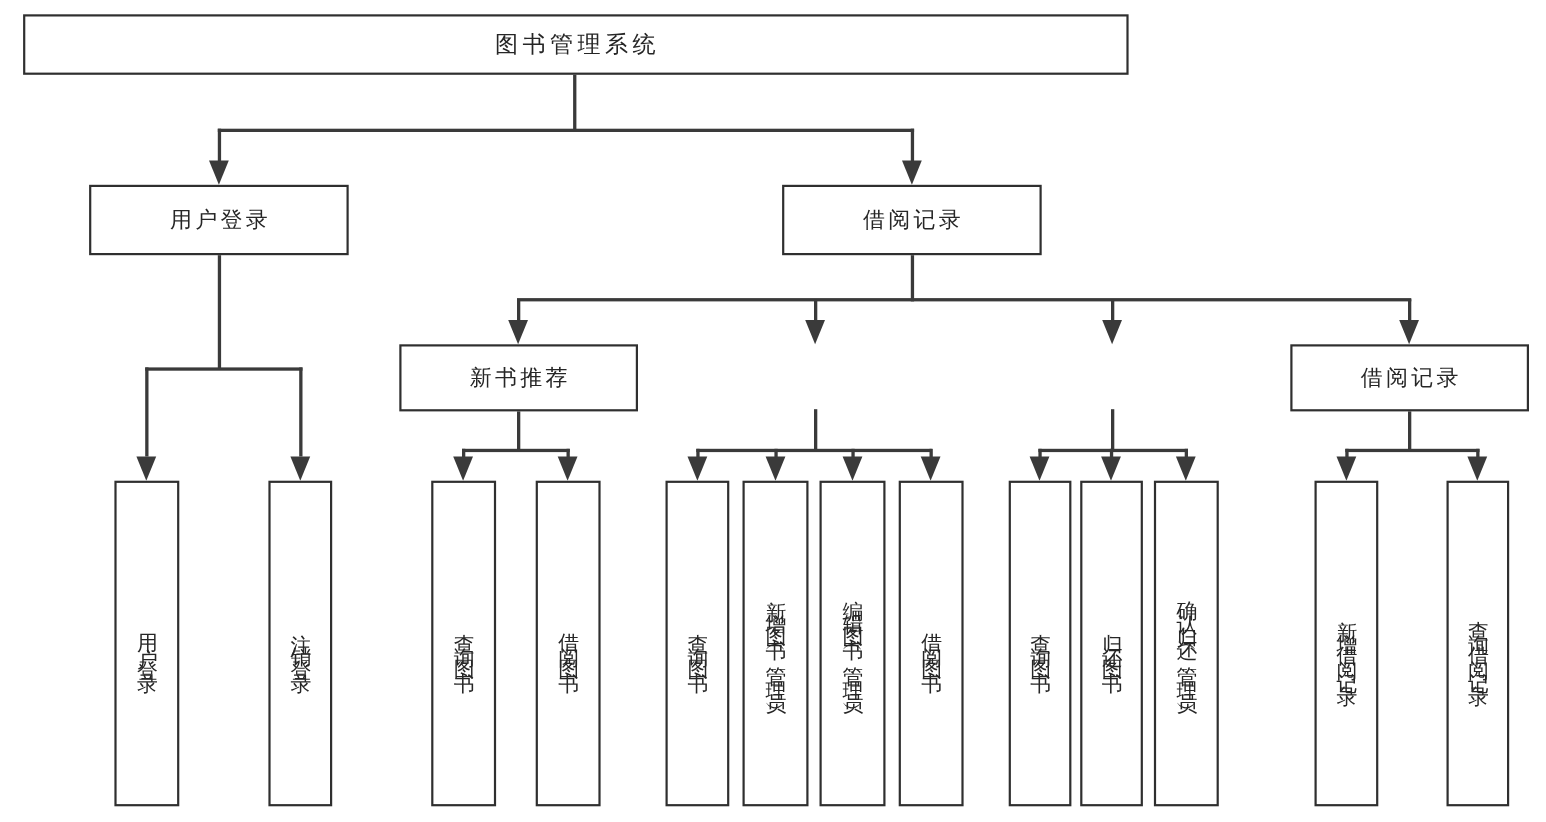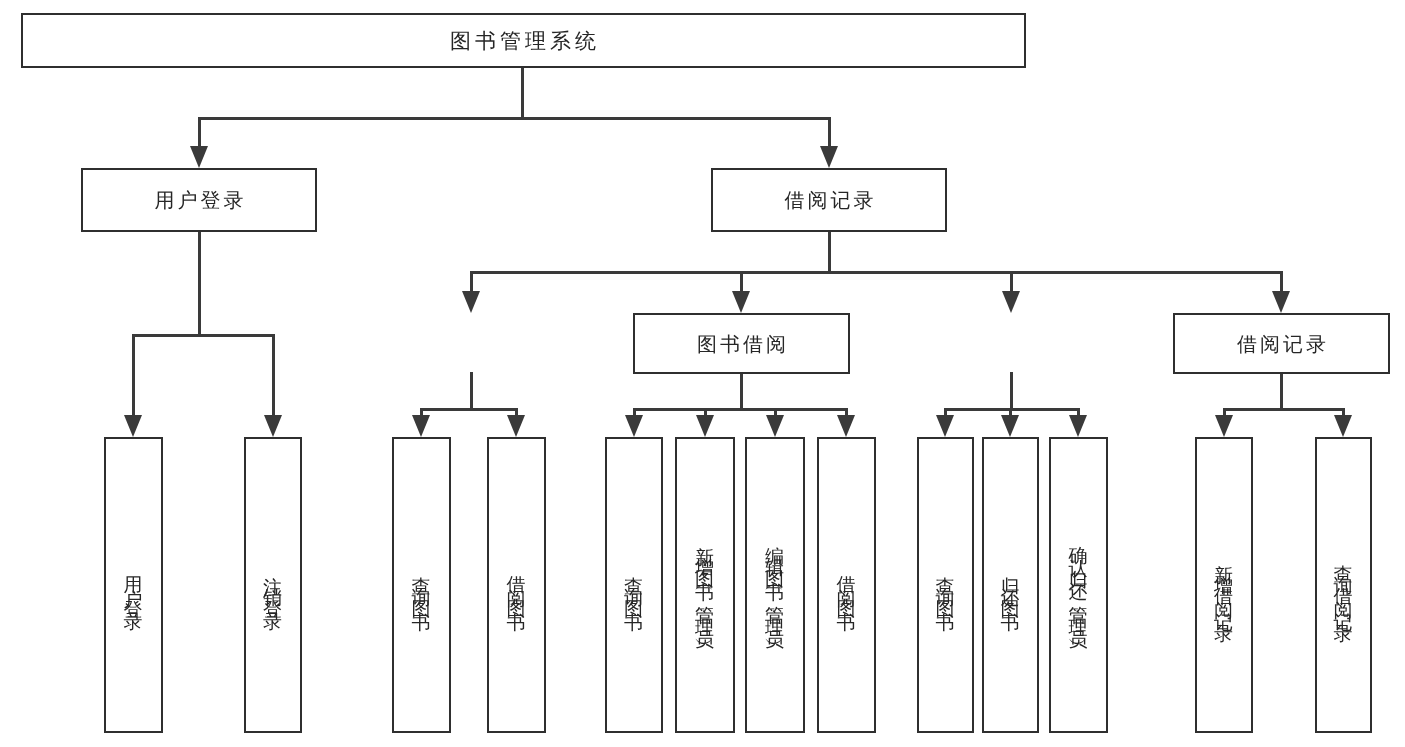--- a/index.html
+++ b/index.html
@@ -49,22 +49,22 @@
     <span class="label">图书管理系统</span>
   </div>
 
   <div class="node" style="left:81px;top:168px;width:236px;height:64px;">
     <span class="label">用户登录</span>
   </div>
   <div class="node" style="left:711px;top:168px;width:236px;height:64px;">
     <span class="label">借阅记录</span>
   </div>
 
-  <div class="node" style="left:633px;top:313px;width:217px;height:61px;">
-    <span class="label">图书借阅</span>
+  <div class="node" style="left:363px;top:313px;width:217px;height:61px;">
+    <span class="label">新书推荐</span>
   </div>
   <div class="node" style="left:1173px;top:313px;width:217px;height:61px;">
     <span class="label">借阅记录</span>
   </div>
 
   <div class="node leaf" style="left:104px;top:437px;width:59px;height:296px;">
     <span class="label">用户登录</span>
   </div>
   <div class="node leaf" style="left:244px;top:437px;width:58px;height:296px;">
     <span class="label">注销登录</span>

